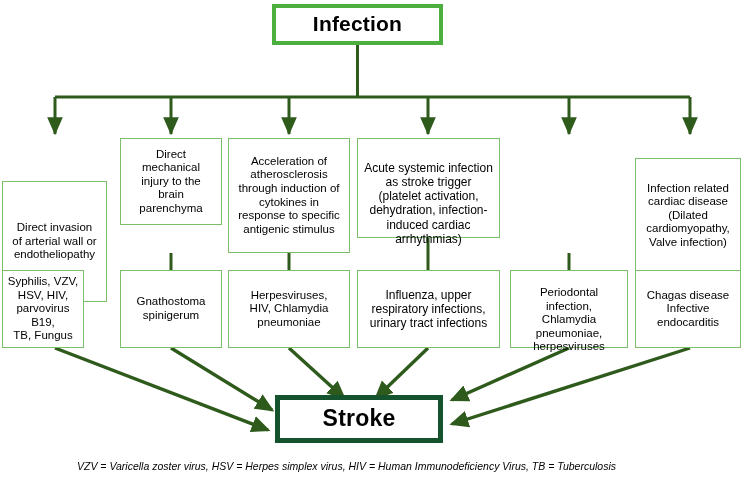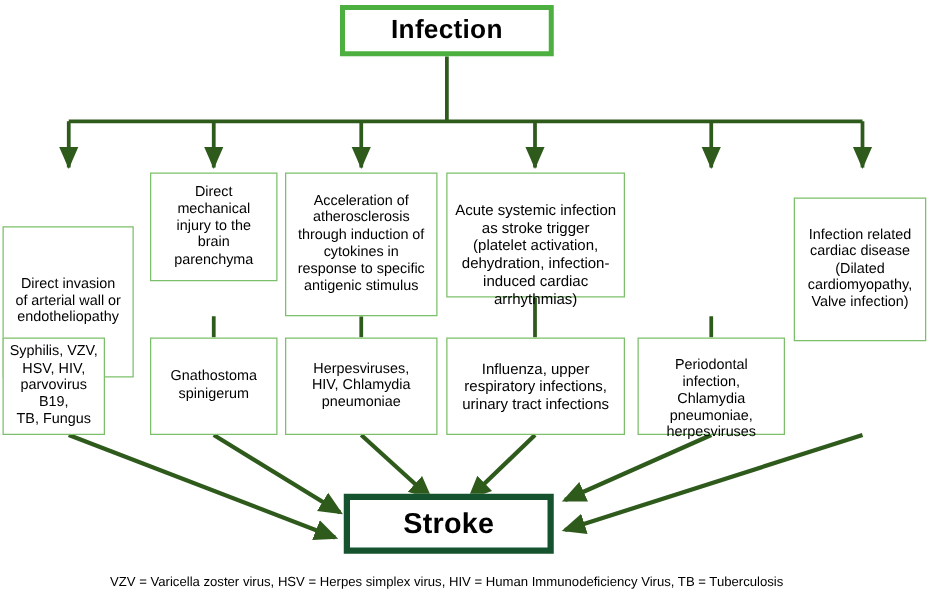--- a/index.html
+++ b/index.html
@@ -195,22 +195,27 @@
   </div>
 
   <div class="node node-path clip" style="left:510px; top:270px; width:118px; height:78px;align-items:center;">
     <span class="label">Periodontal
 infection,
 Chlamydia
 pneumoniae,
 herpesviruses</span>
   </div>
 
+  <div class="node node-path" style="left:635px; top:270px; width:106px; height:78px;">
+    <span class="label">Chagas disease
+Infective
+endocarditis</span>
+  </div>
 
   <div class="node node-terminal" style="left:275px; top:395px; width:168px; height:48px;">
     <span class="label">Stroke</span>
   </div>
 
-  <div class="footnote" style="left:88px; top:460px;">
+  <div class="footnote" style="left:77px; top:460px;font-style:italic;">
     <span>VZV = Varicella zoster virus, HSV = Herpes simplex virus, HIV = Human Immunodeficiency Virus, TB = Tuberculosis</span>
   </div>
 
 </div>
 
 </body></html>

